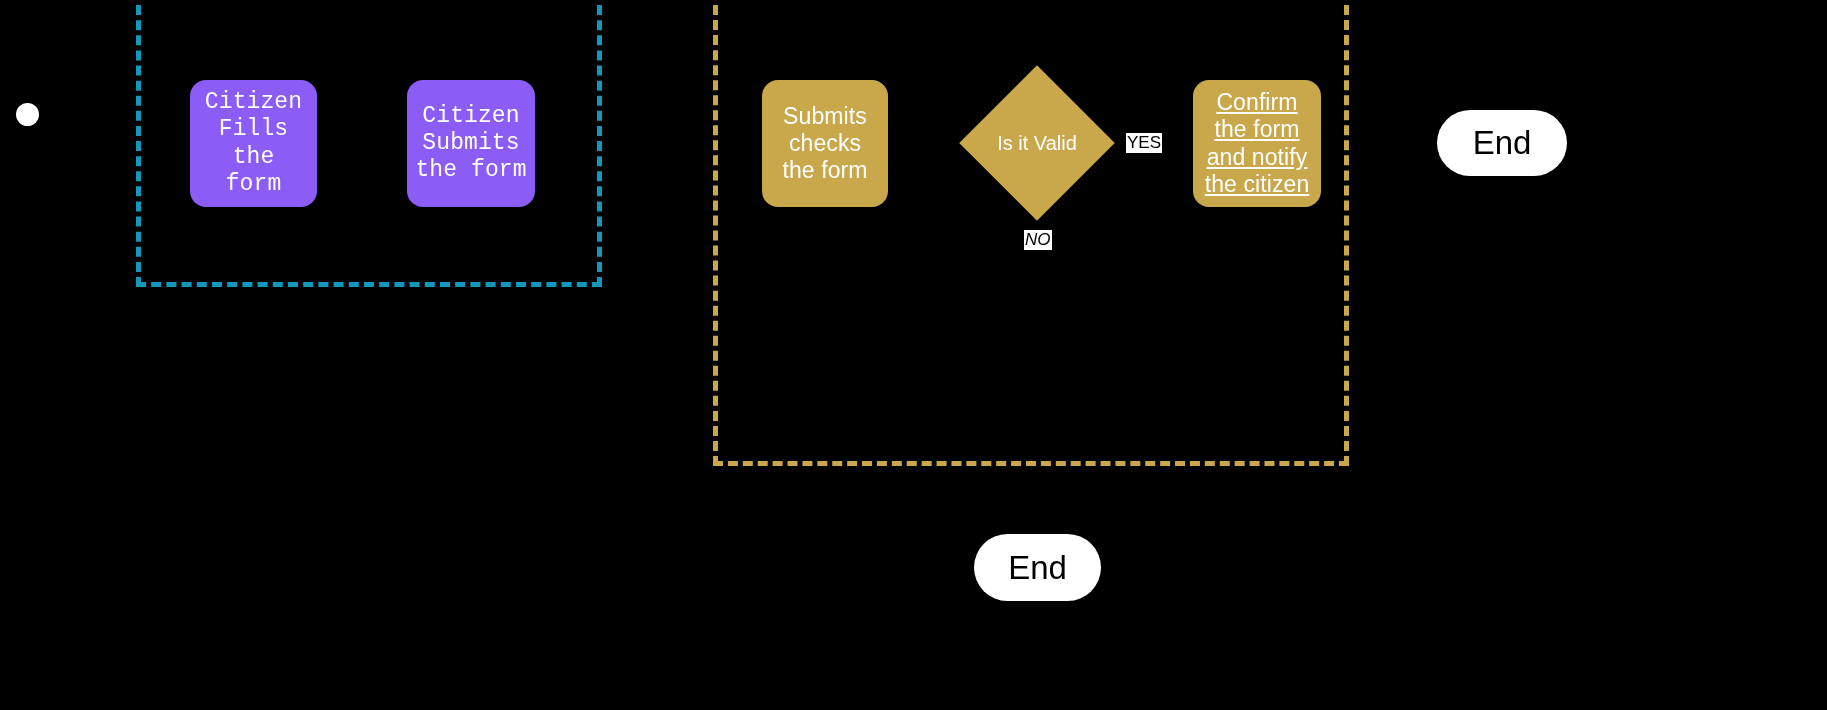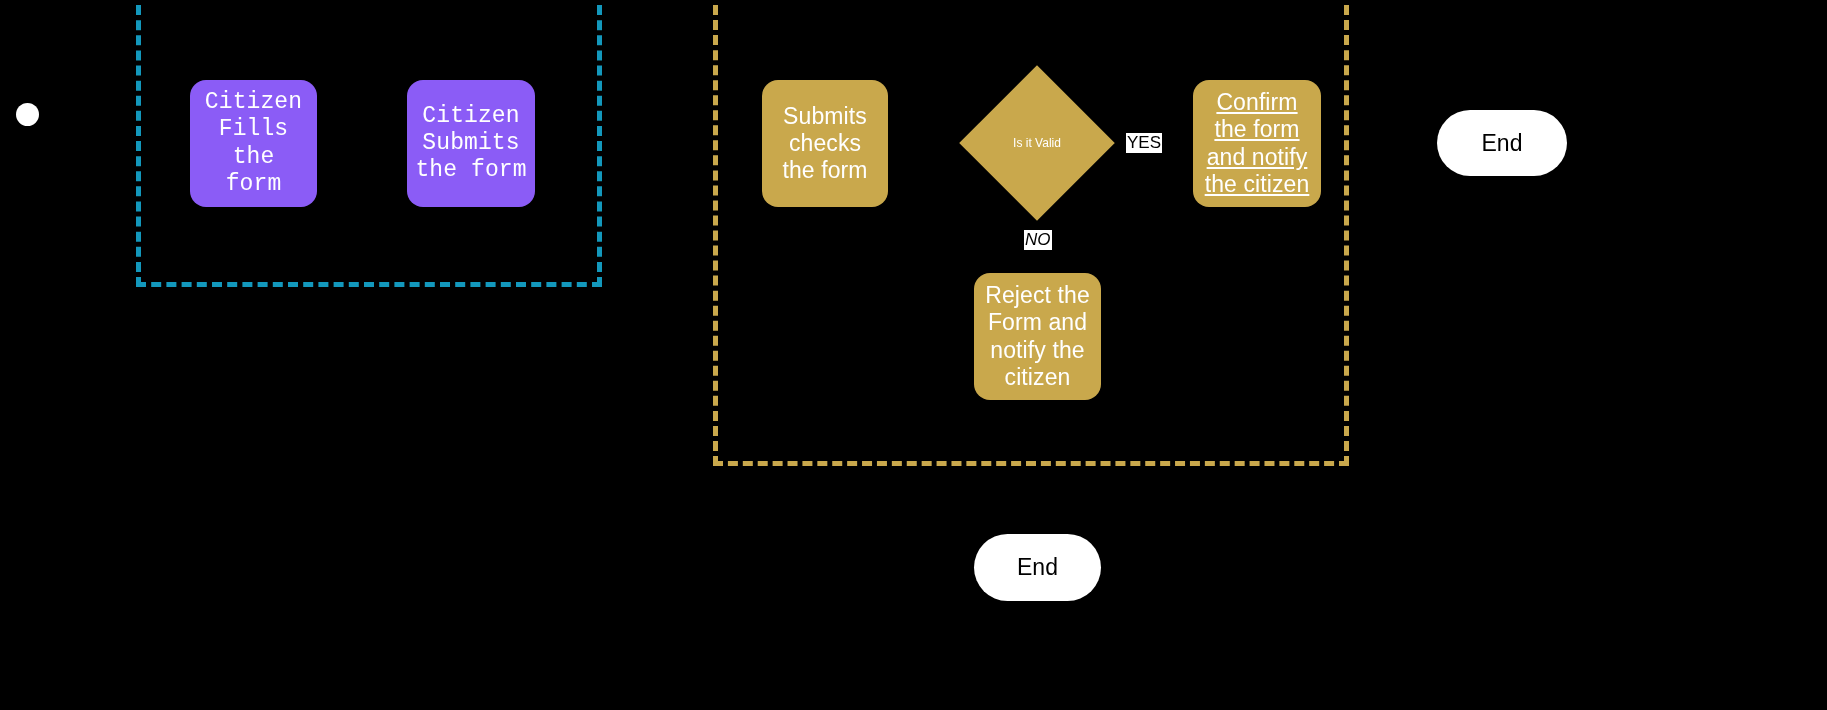--- a/index.html
+++ b/index.html
@@ -46,39 +46,39 @@
   .decision{
     position:absolute;
     width:110px;height:110px;
     transform:rotate(45deg);
     background:#C9A84C;
   }
   .decision-label{
     position:absolute;
     display:flex;align-items:center;justify-content:center;
     color:#ffffff;
-    font-size:12px;
+    font-size:20px;
     width:140px;
     text-align:center;
     pointer-events:none;
   }
 
   
   .start-dot{
     position:absolute;
     width:23px;height:23px;
     border-radius:50%;
     background:#ffffff;
   }
   .terminator{
     position:absolute;
     display:flex;align-items:center;justify-content:center;
     background:#ffffff;
     color:#000000;
-    font-size:23px;
+    font-size:33px;
     border-radius:999px;
   }
 
   
   .edge-label{
     position:absolute;
     background:#ffffff;
     color:#000000;
     font-size:17px;
     line-height:1.15;
@@ -108,23 +108,20 @@
     <span>Submits checks the form</span>
   </div>
 
   <div class="decision" style="left:982px;top:88px;"></div>
   <div class="decision-label" style="left:967px;top:133px;height:20px;">Is it Valid</div>
 
   <div class="node gold" style="left:1193px;top:80px;width:128px;height:127px;text-decoration:underline;">
     <span>Confirm the form and notify the citizen</span>
   </div>
 
-  <div class="node gold" style="left:974px;top:273px;width:127px;height:127px;">
-    <span>Reject the Form and notify the citizen</span>
-  </div>
 
   <div class="edge-label" style="left:1126px;top:133px;">YES</div>
 
   <div class="edge-label" style="left:1024px;top:230px;font-style:italic;">NO</div>
 
   <div class="terminator" style="left:1437px;top:110px;width:130px;height:66px;">
     <span>End</span>
   </div>
 
   <div class="terminator" style="left:974px;top:534px;width:127px;height:67px;">

